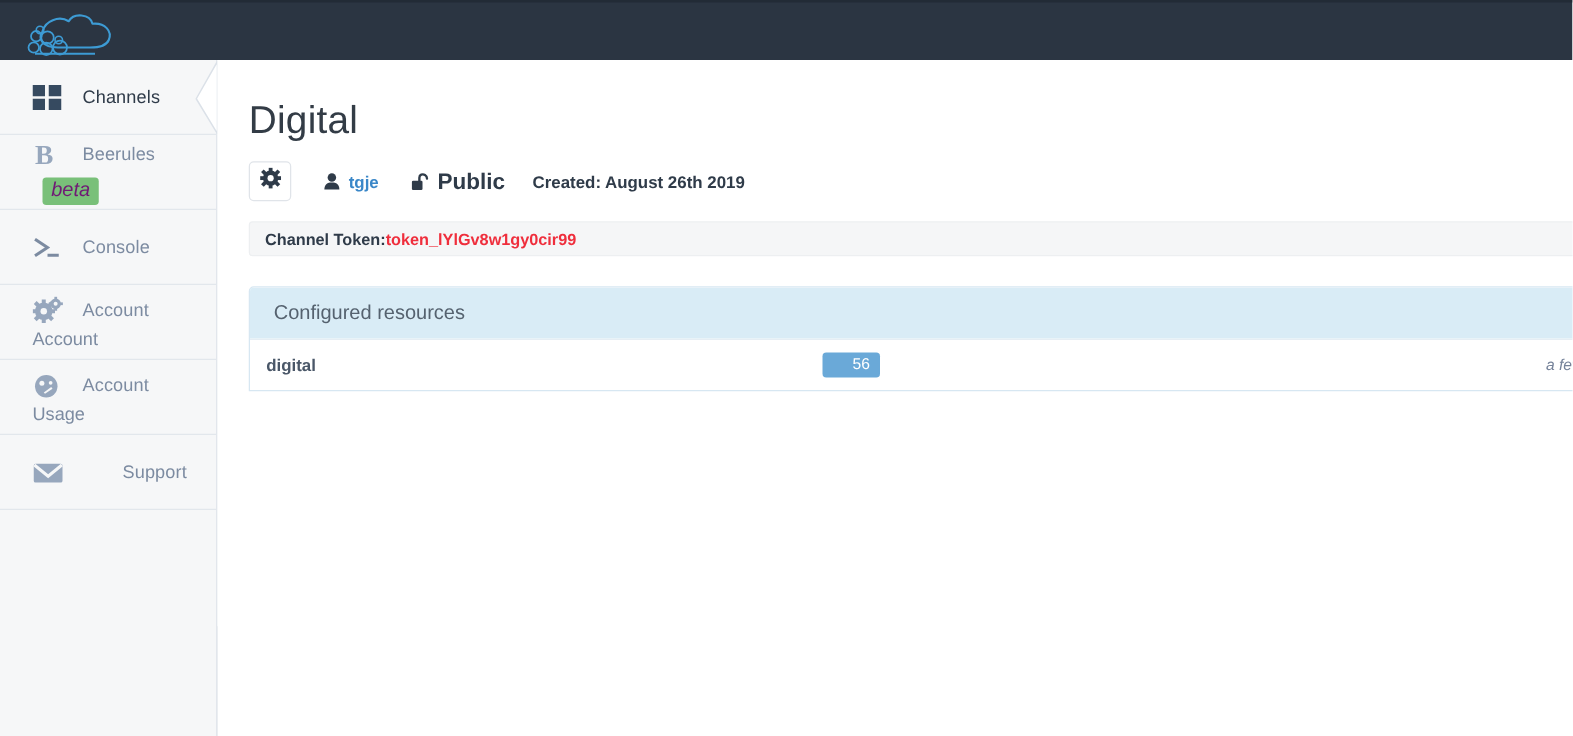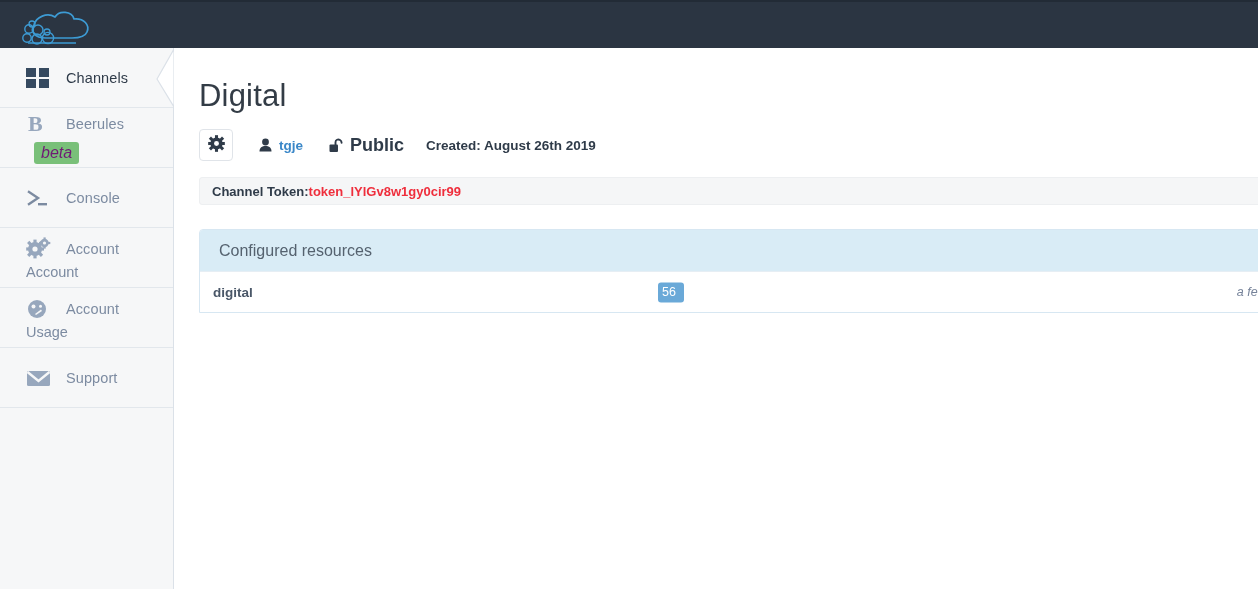--- a/index.html
+++ b/index.html
@@ -48,21 +48,21 @@
     position: relative;
     display: flex;
     align-items: center;
     min-height: 60px;
     padding: 0 0 0 26px;
     box-sizing: border-box;
     border-bottom: 1px solid #e2e7ec;
     flex-wrap: wrap;
     cursor: pointer;
   }
-  .nav-item:last-child { border-bottom: 1px solid #e2e7ec; }
+  .nav-item:last-child { border-bottom: 1px solid #e2e7ec; gap: 32px; }
   .nav-icon {
     width: 30px;
     height: 26px;
     margin-right: 10px;
     display: flex;
     align-items: center;
     justify-content: flex-start;
     flex: 0 0 auto;
   }
   .nav-label {
@@ -223,21 +223,21 @@
     left: 458px;
     top: 50%;
     transform: translateY(-50%);
   }
   .count-badge {
     display: inline-block;
     background: #6aa9d8;
     color: #ffffff;
     font-size: 12.5px;
     border-radius: 3px;
-    padding: 2px 8px 3px 4px;
+    padding: 2px 8px 3px 24px;
     line-height: 1.2;
     min-width: 14px;
     text-align: center;
   }
   .res-time {
     position: absolute;
     right: 90px;
     top: 50%;
     transform: translateY(-50%);
     font-size: 12.5px;

